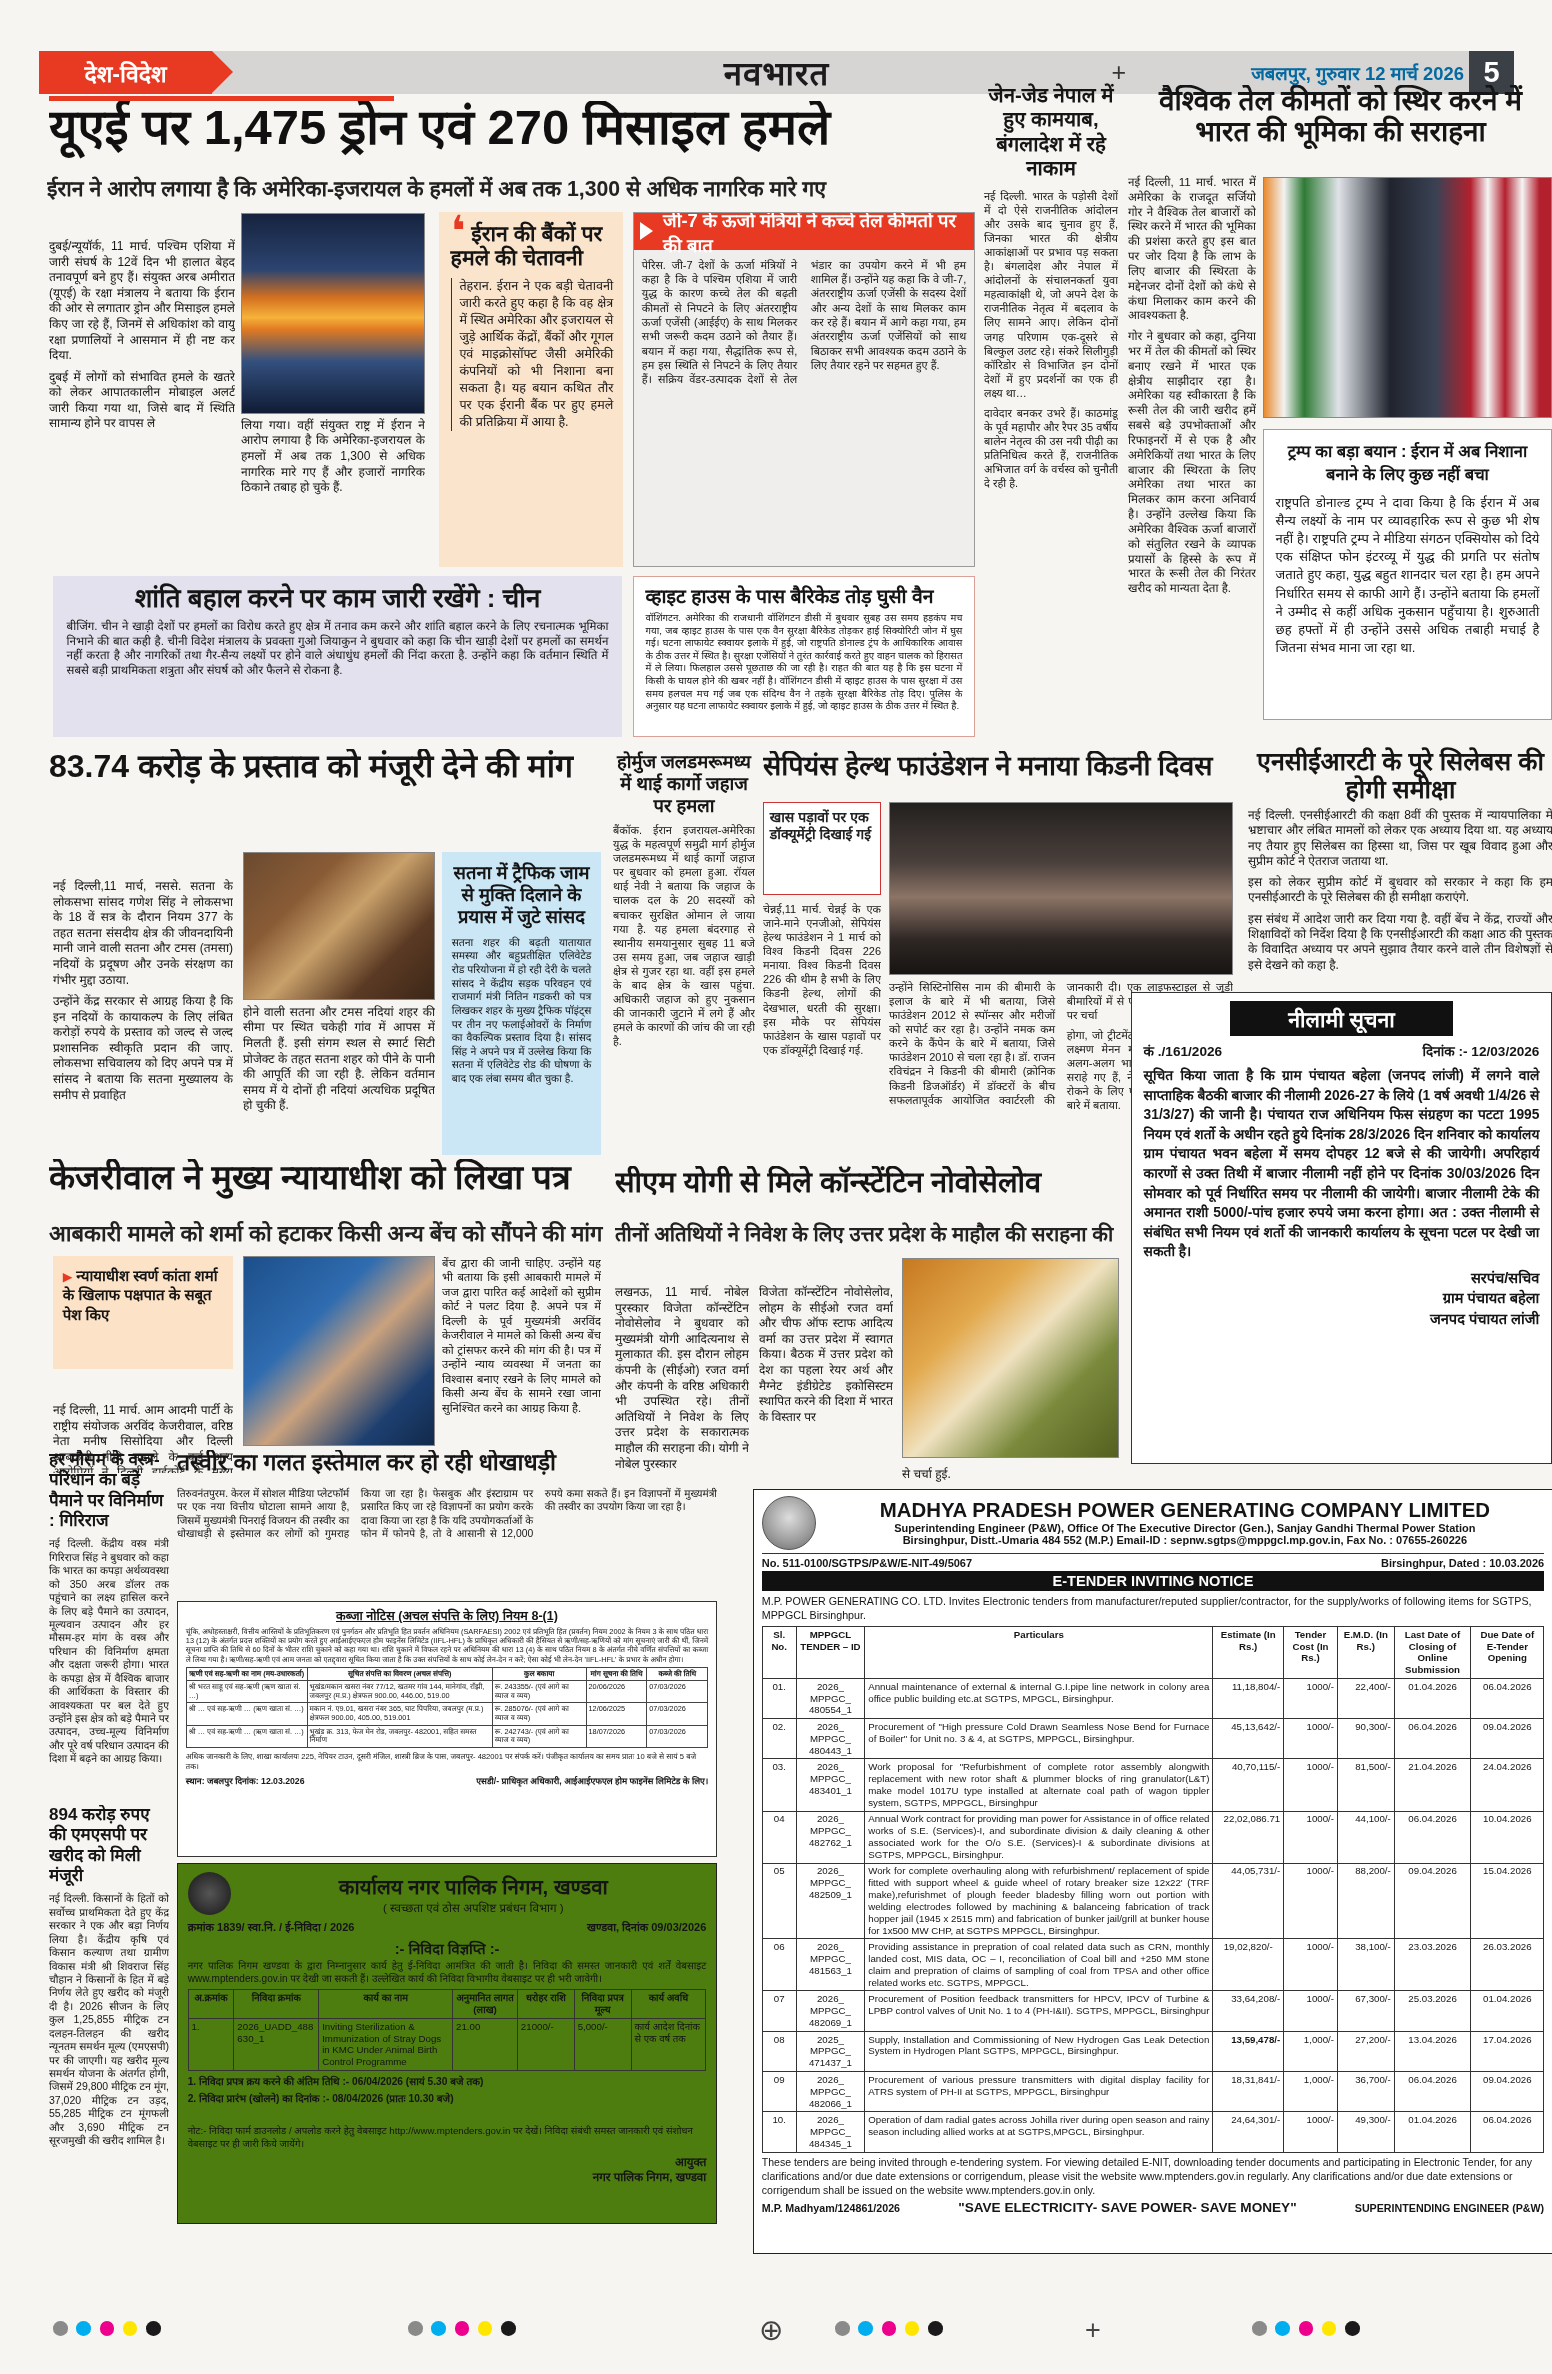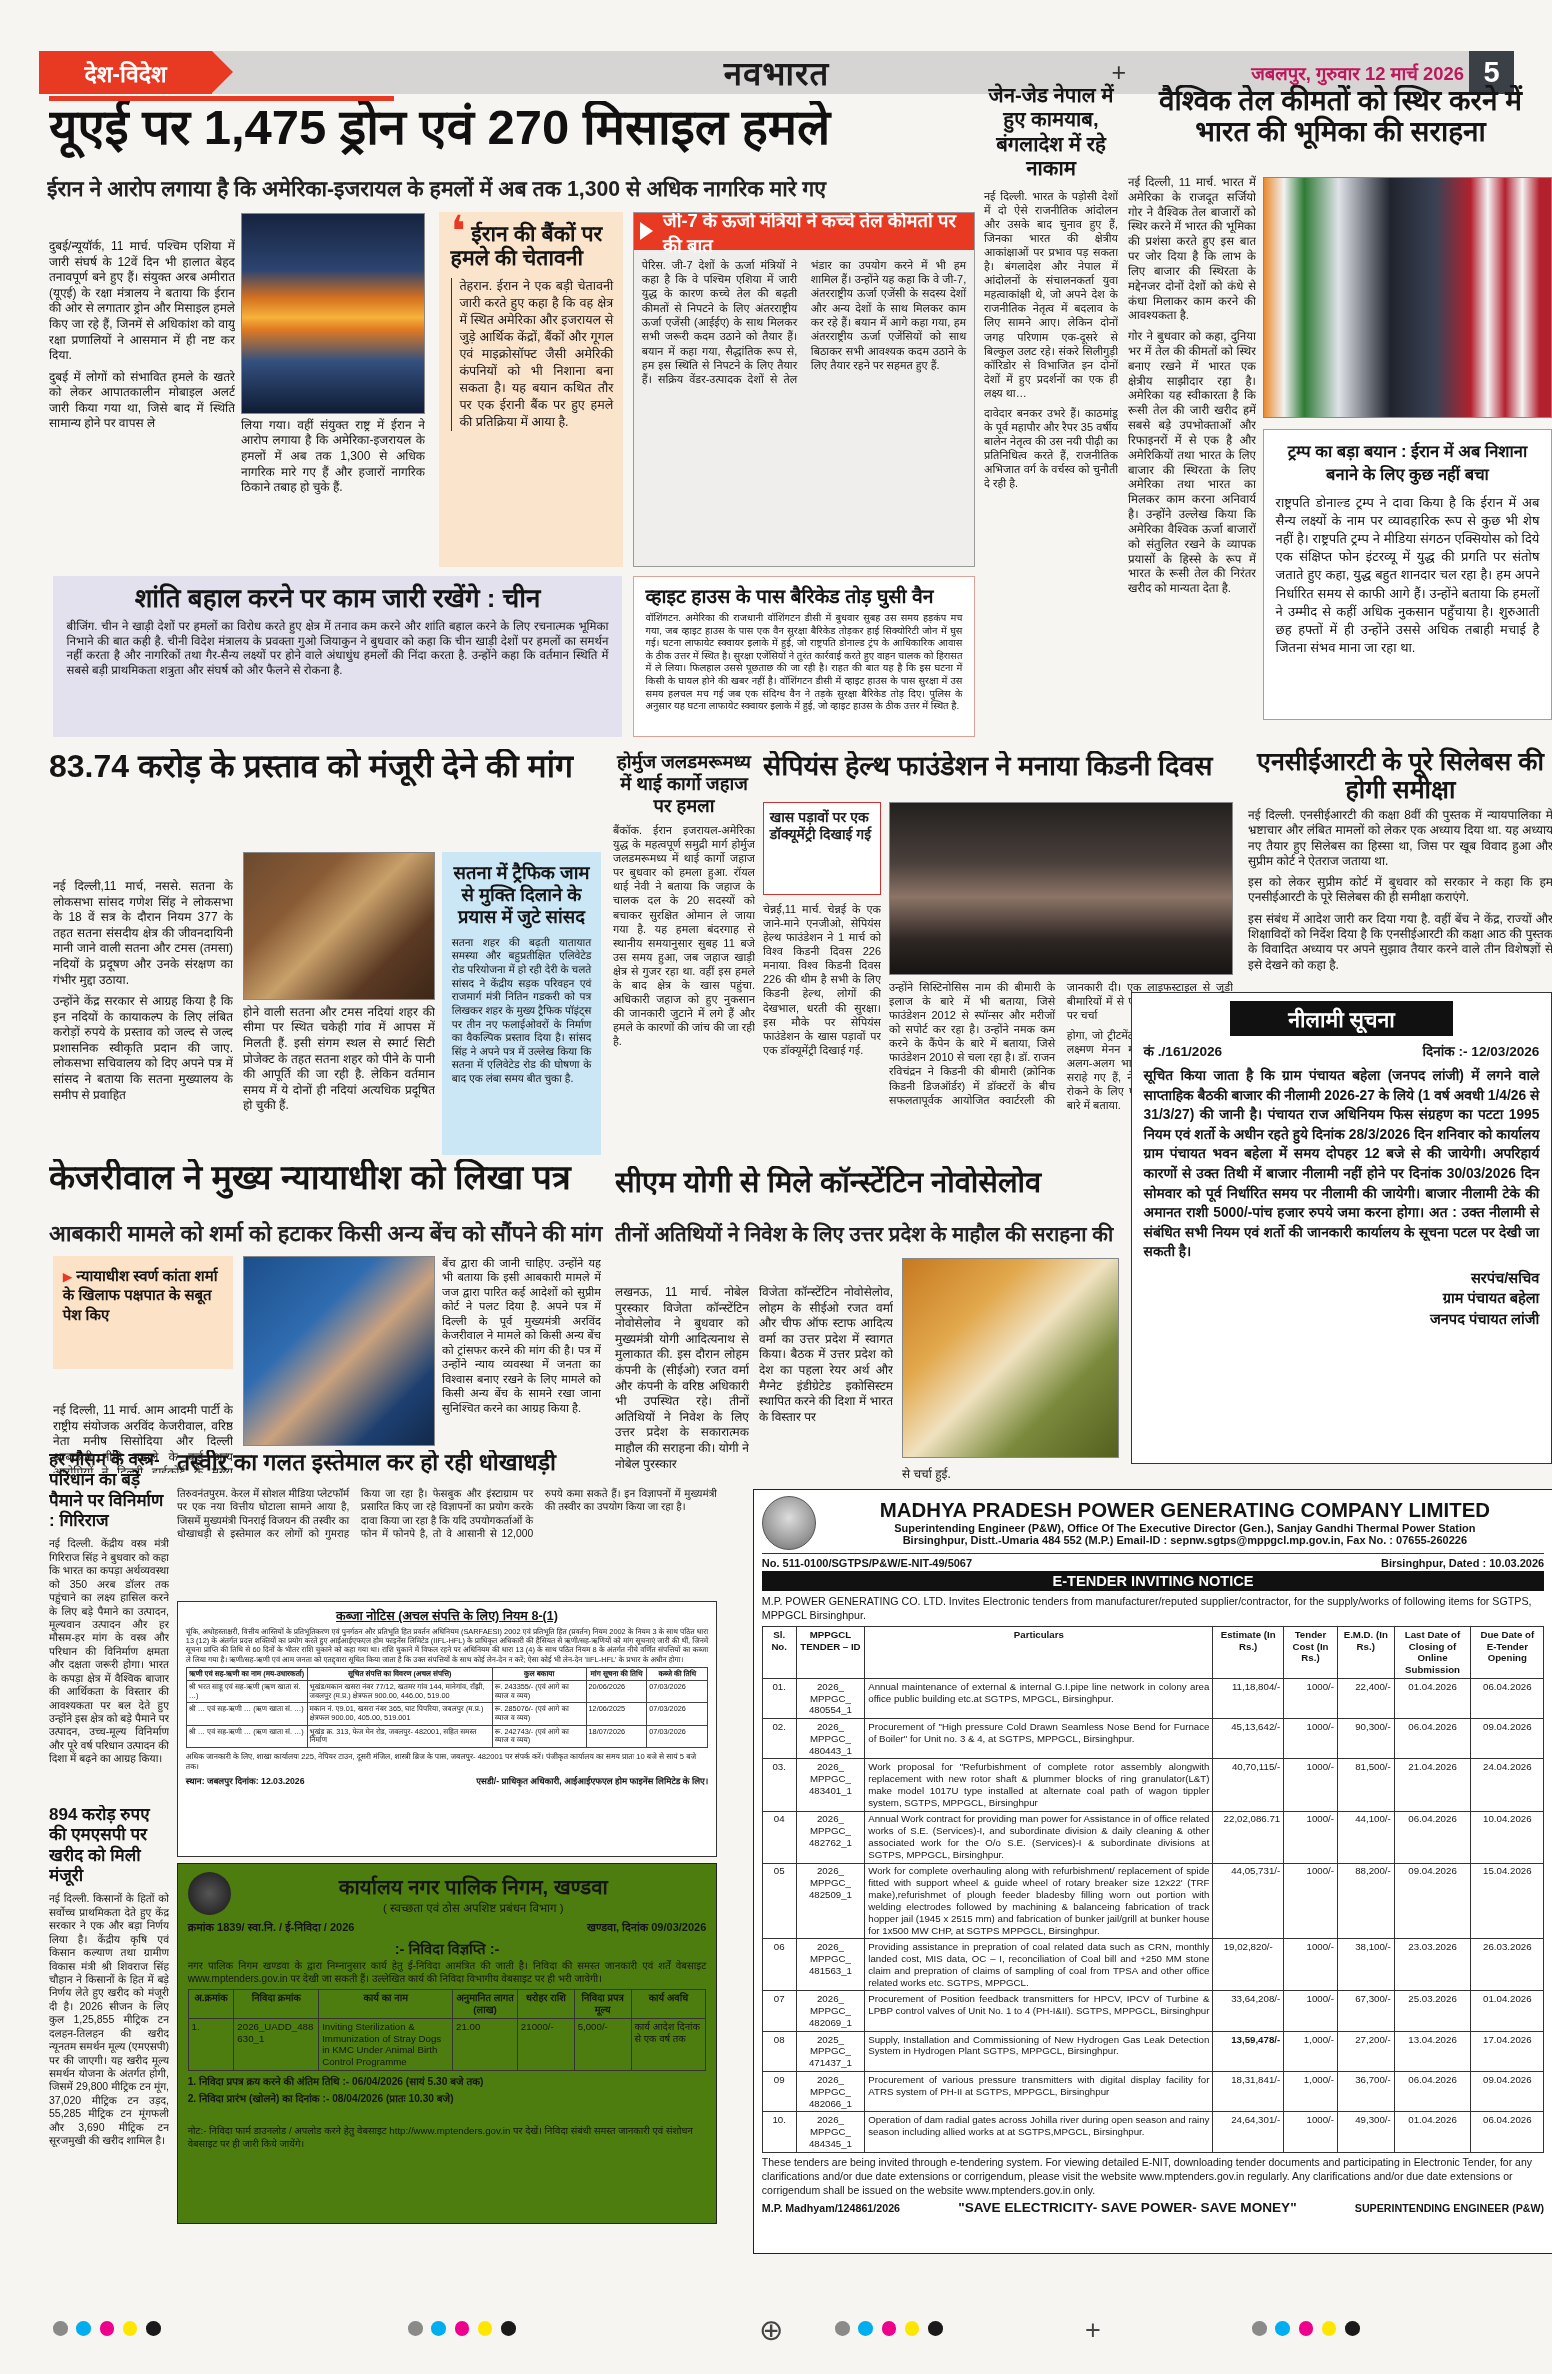--- a/index.html
+++ b/index.html
@@ -8,21 +8,21 @@
   .abs{position:absolute;box-sizing:border-box;overflow:hidden;}
   .just{text-align:justify;}
   p{margin:0 0 5.8px 0;}
   
   .hdr{left:39px;top:51px;width:1475px;height:43px;background:#d6d5d3;display:flex;align-items:center;}
   .badge{position:relative;height:43px;width:173px;background:#e83a22;color:#fff;display:flex;align-items:center;justify-content:center;
          font-weight:bold;font-size:23px;flex:0 0 auto;}
   .badge:after{content:"";position:absolute;right:-21.3px;top:0;border-top:21.3px solid transparent;border-bottom:21.3px solid transparent;border-left:21.3px solid #e83a22;}
   .masthead{position:absolute;left:0;right:0;text-align:center;font-size:33px;font-weight:bold;letter-spacing:1px;color:#1b1b1b;}
   .hdr-plus{position:absolute;right:388px;font-size:25px;color:#333;}
-  .dateline{position:absolute;right:50px;font-size:18.4px;font-weight:bold;color:#be185d;}
+  .dateline{position:absolute;right:50px;font-size:18.4px;font-weight:bold;color:#0369a1;}
   .pagenum{position:absolute;right:0;top:0;width:45px;height:43px;background:#3a4046;color:#fff;font-size:29px;font-weight:bold;
            display:flex;align-items:center;justify-content:center;}
   .redline{left:49px;top:96px;width:345px;height:4.9px;background:#e83a22;}
   
   .h-xl{font-size:49px;font-weight:bold;line-height:1.08;color:#101010;}
   .h-lg{font-size:32px;font-weight:bold;line-height:1.1;}
   .h-md{font-size:26px;font-weight:bold;line-height:1.12;}
   .h-sm{font-size:18.4px;font-weight:bold;line-height:1.2;}
   .sub{font-weight:bold;color:#222;}
   .body-txt{font-size:12px;line-height:1.3;margin-top:27px;}
@@ -324,20 +324,24 @@
             <td>21.00</td>
             <td>21000/-</td>
             <td>5,000/-</td>
             <td>कार्य आदेश दिनांक से एक वर्ष तक</td>
           </tr>
         </tbody>
     </table>
     <div class="kh-line">1. निविदा प्रपत्र क्रय करने की अंतिम तिथि :- 06/04/2026 (सायं 5.30 बजे तक)</div>
     <div class="kh-line">2. निविदा प्रारंभ (खोलने) का दिनांक :- 08/04/2026 (प्रातः 10.30 बजे)</div>
     <div class="kh-note">नोट:- निविदा फार्म डाउनलोड / अपलोड करने हेतु वेबसाइट http://www.mptenders.gov.in पर देखें। निविदा संबंधी समस्त जानकारी एवं संशोधन वेबसाइट पर ही जारी किये जायेंगे।</div>
+    <div class="kh-sign">
+      <div>आयुक्त</div>
+      <div>नगर पालिक निगम, खण्डवा</div>
+    </div>
   </div>
 
   <div class="abs tender" style="left:753px;top:1489px;width:800px;height:765px;">
     <div class="t-head">
       <div class="t-logo"></div>
       <div class="t-co">
         <div class="nm">MADHYA PRADESH POWER GENERATING COMPANY LIMITED</div>
         <div class="ln">Superintending Engineer (P&amp;W), Office Of The Executive Director (Gen.), Sanjay Gandhi Thermal Power Station</div>
         <div class="ln">Birsinghpur, Distt.-Umaria 484 552 (M.P.) Email-ID : sepnw.sgtps@mppgcl.mp.gov.in, Fax No. : 07655-260226</div>
       </div>

